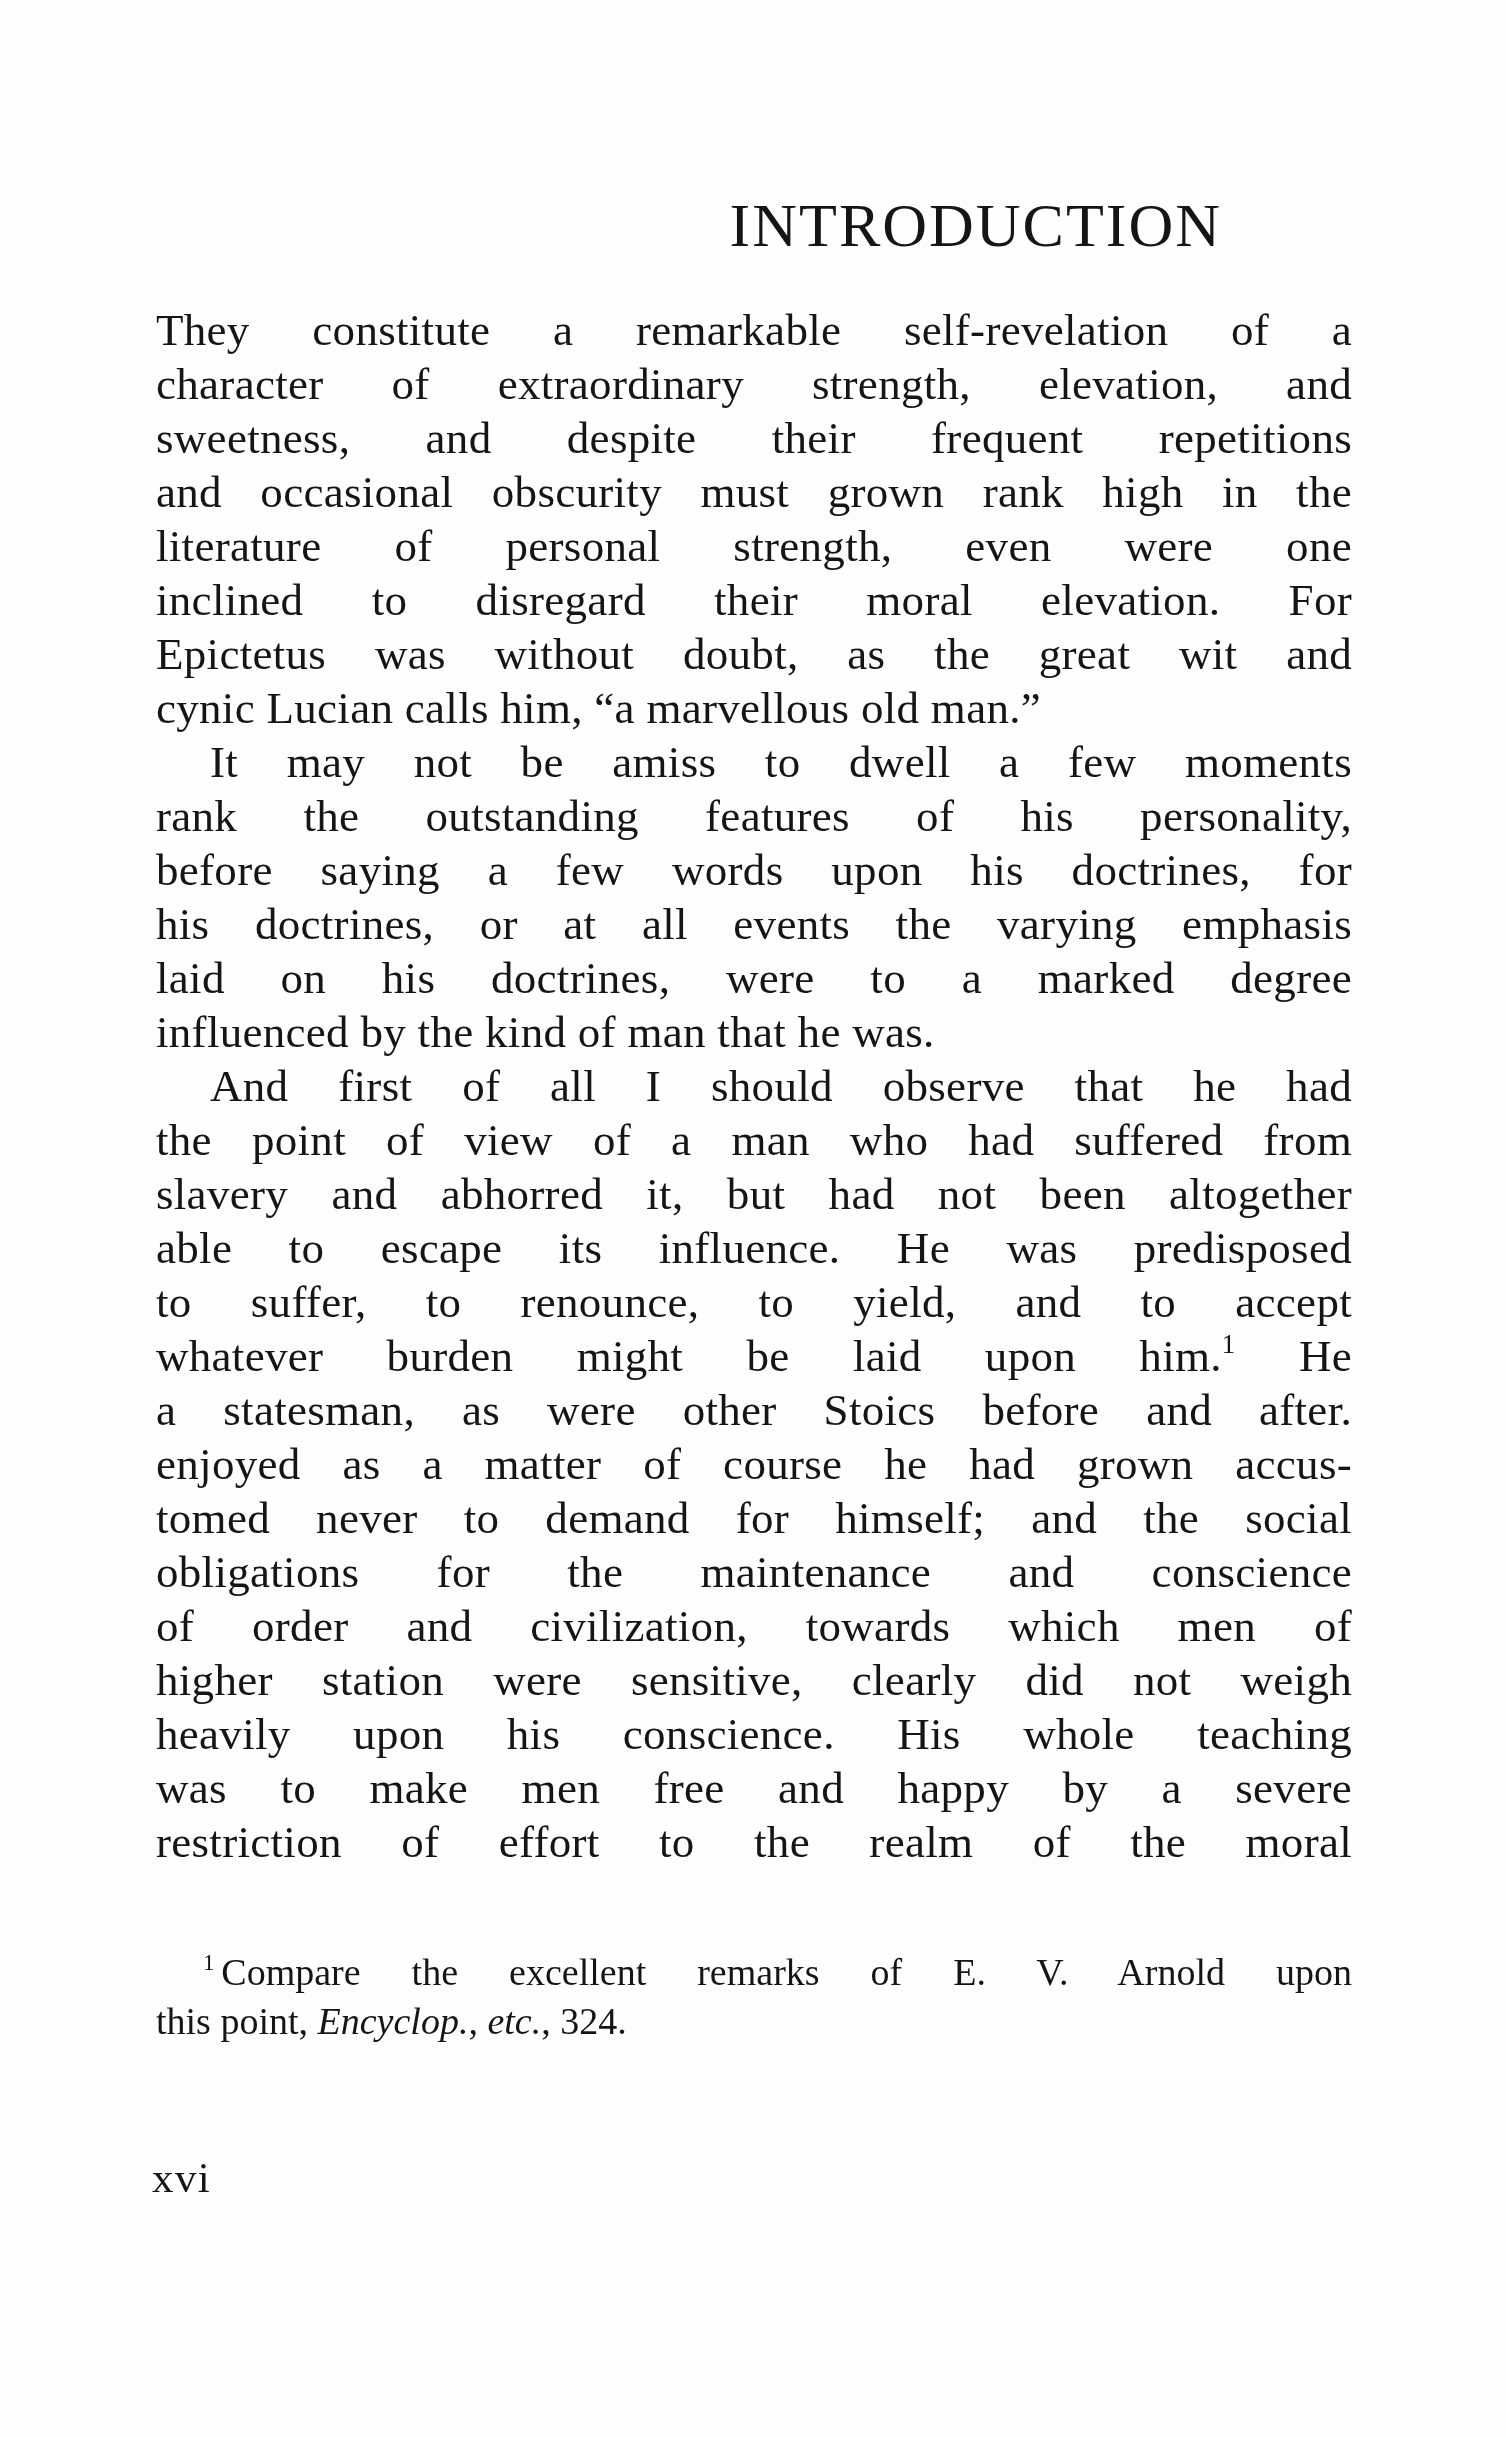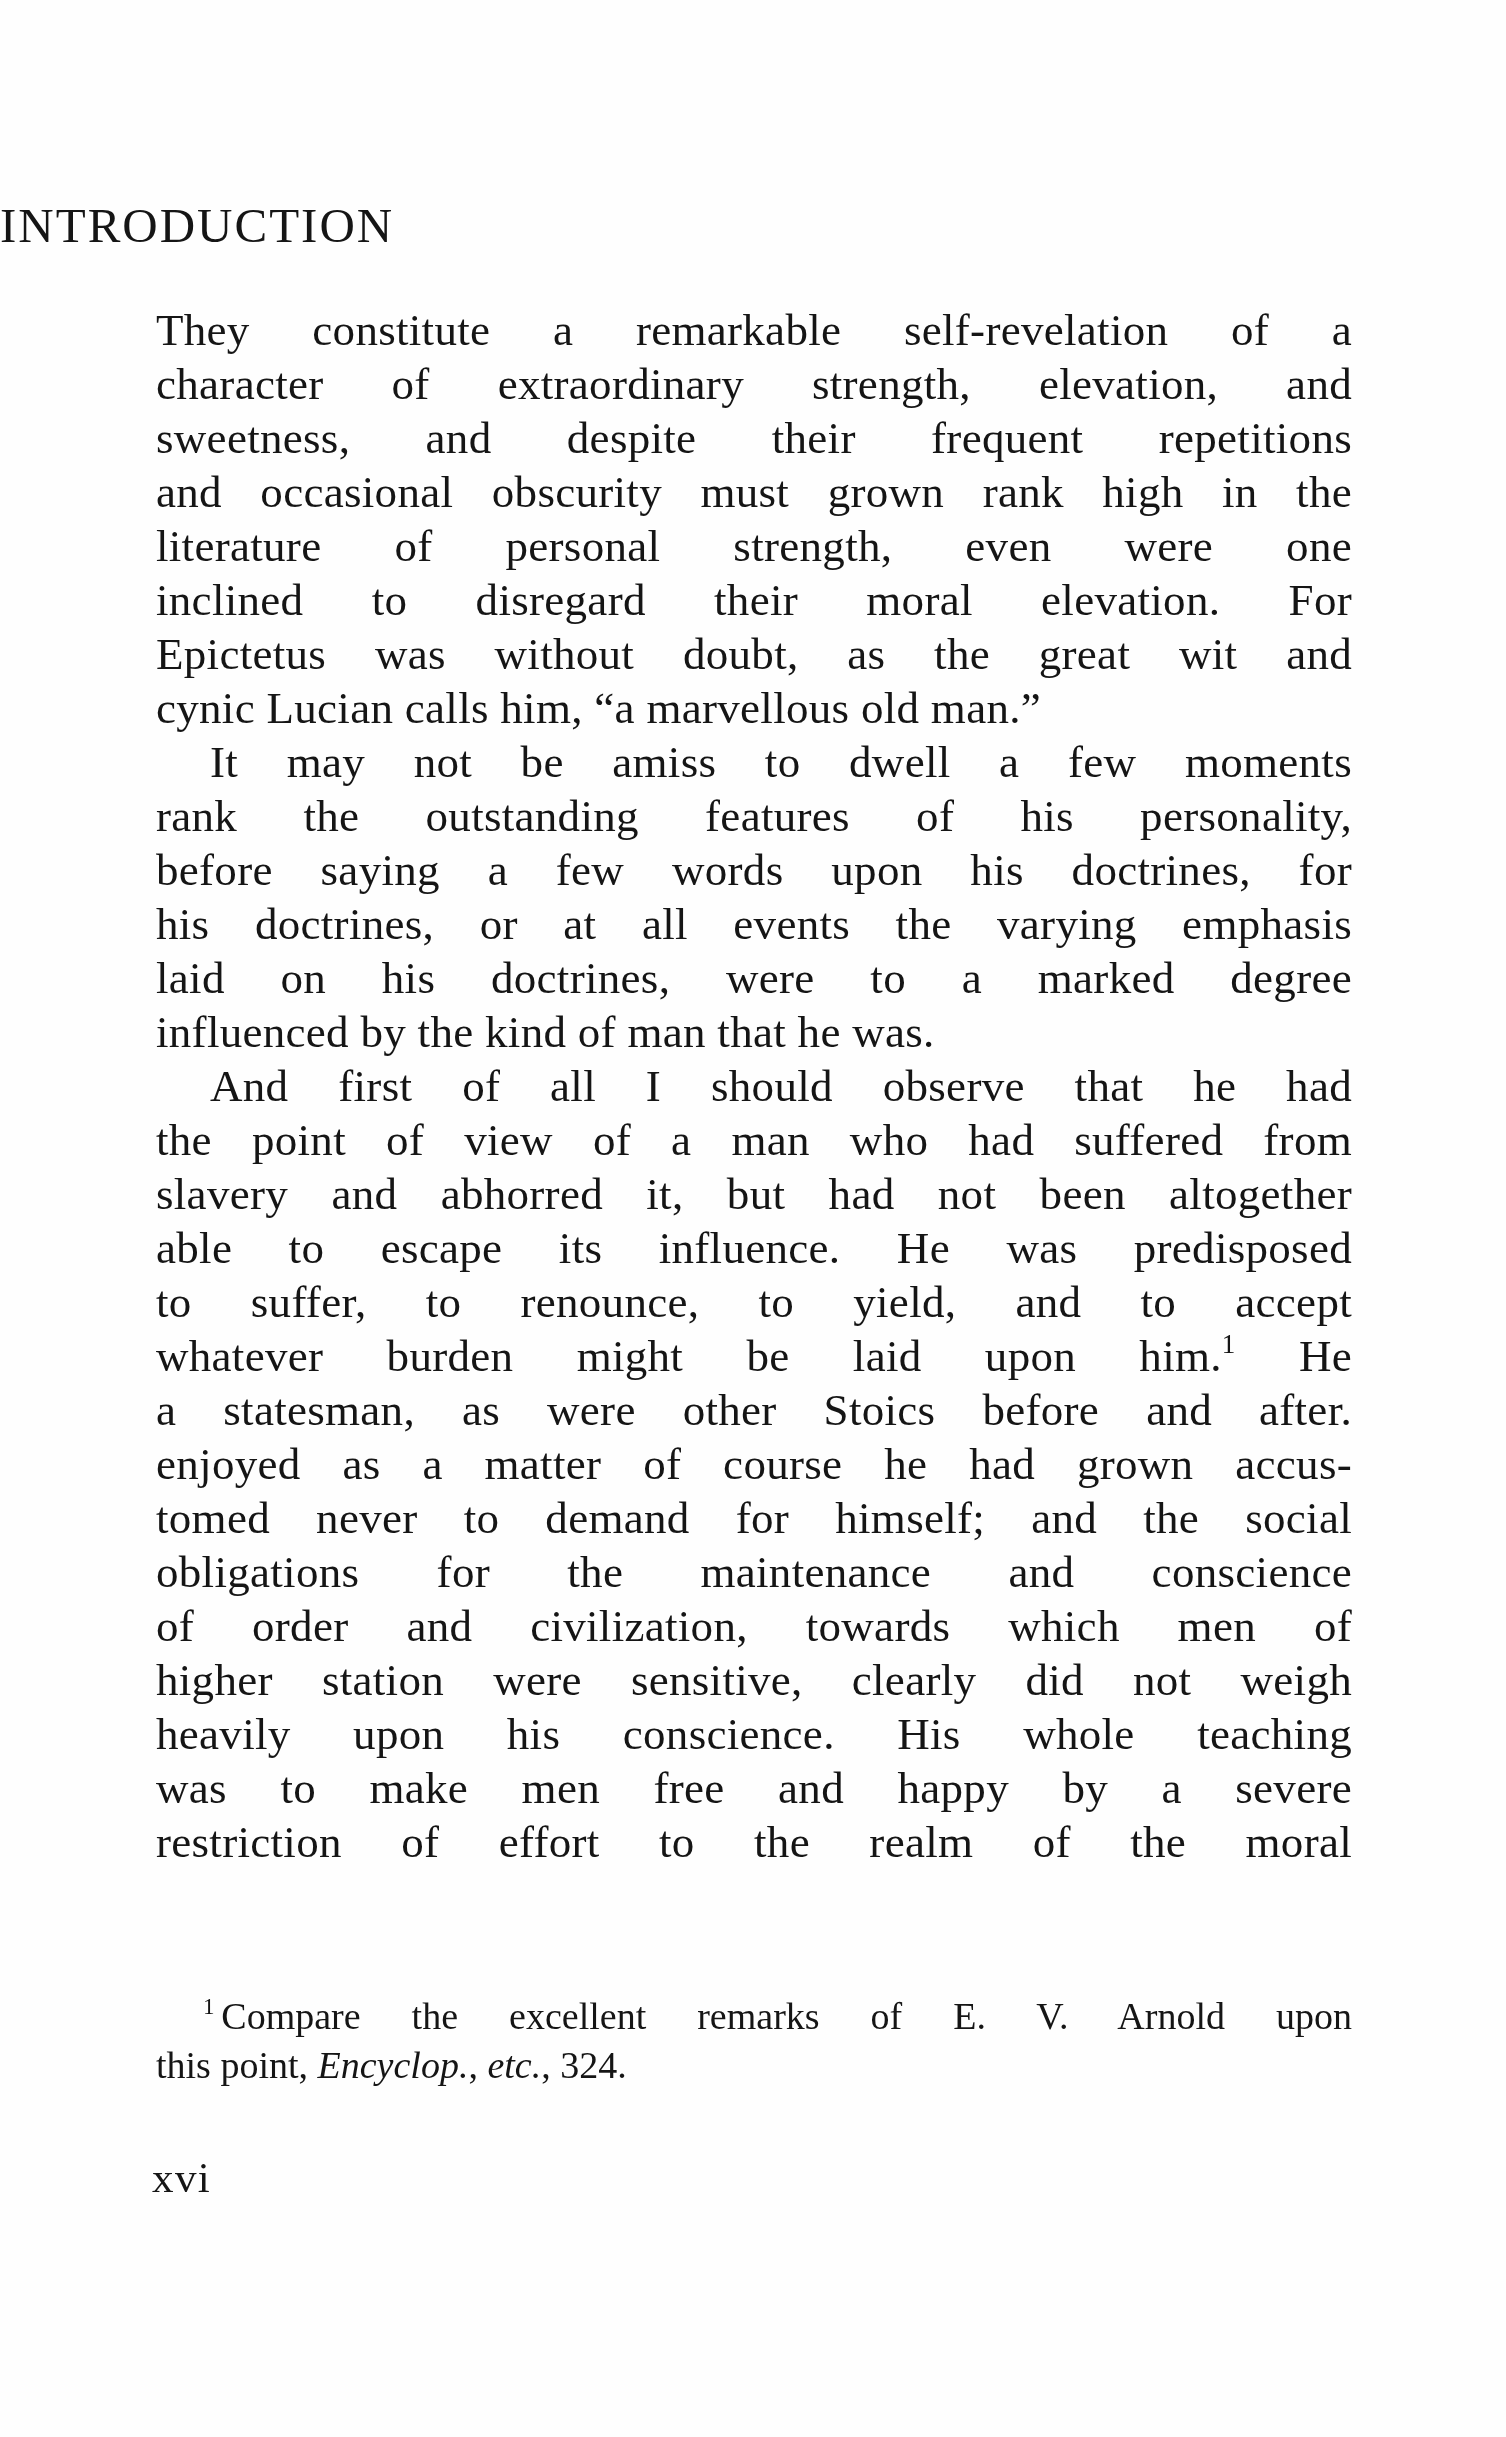--- a/index.html
+++ b/index.html
@@ -20,22 +20,22 @@
     left: 0; top: 0;
     width: 1506px;
     height: 2438px;
     background: #fefefe;
   }
   .running-head {
     position: absolute;
     top: 195px;
     left: 0;
     width: 1222px;
-    text-align: left;
-    font-size: 49px;
+    text-align: right;
+    font-size: 62px;
     letter-spacing: 2px;
     line-height: 61px;
   }
   .body-text {
     position: absolute;
     left: 156px;
     top: 303px;
     width: 1196px;
   }
   .line {
@@ -55,21 +55,21 @@
     padding-left: 54px;
   }
   sup.fn {
     font-size: 27px;
     line-height: 0;
     vertical-align: 17.6px;
   }
   .footnote {
     position: absolute;
     left: 156px;
-    top: 1992px;
+    top: 1948px;
     width: 1196px;
   }
   .fn-line {
     display: block;
     font-size: 38px;
     line-height: 49px;
     height: 49px;
     white-space: nowrap;
     text-align: justify;
     text-align-last: justify;

